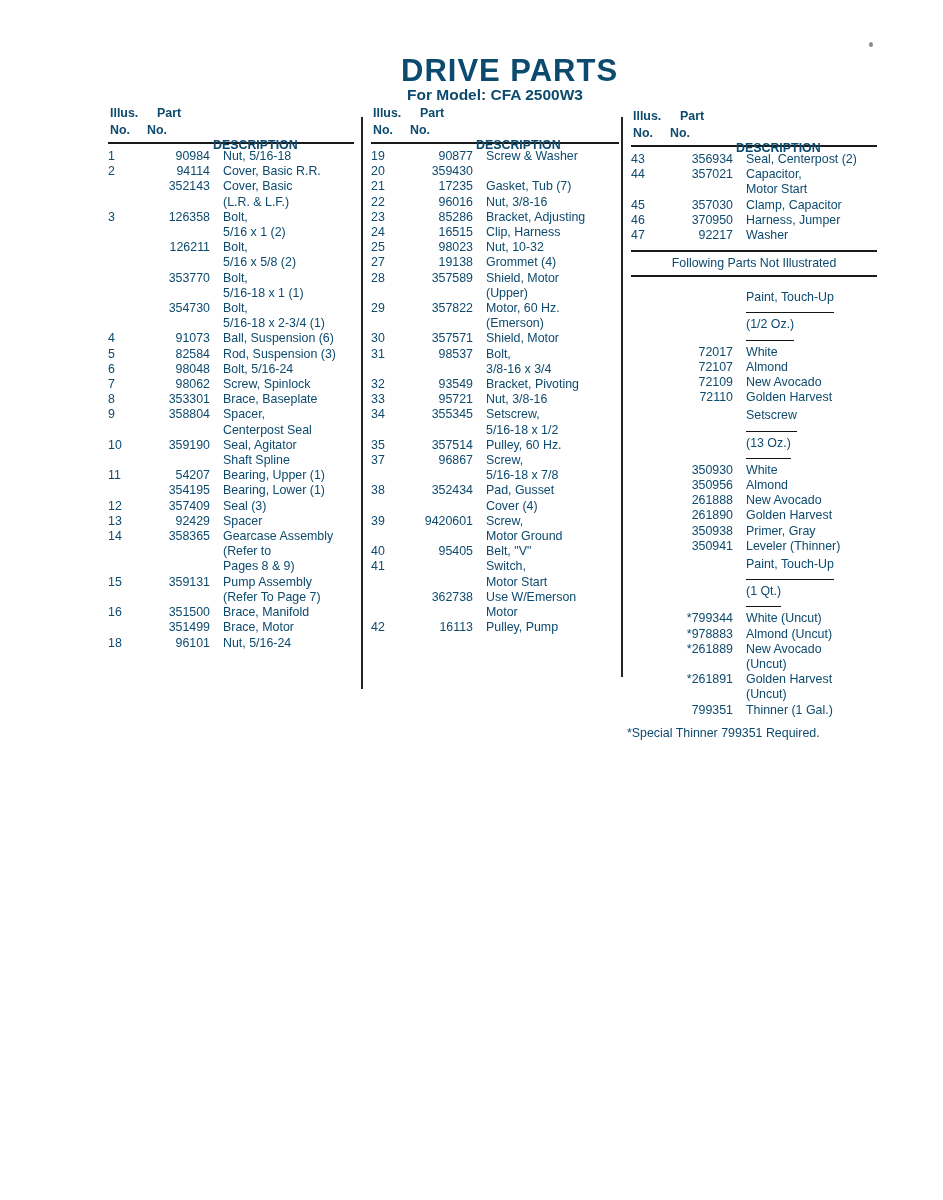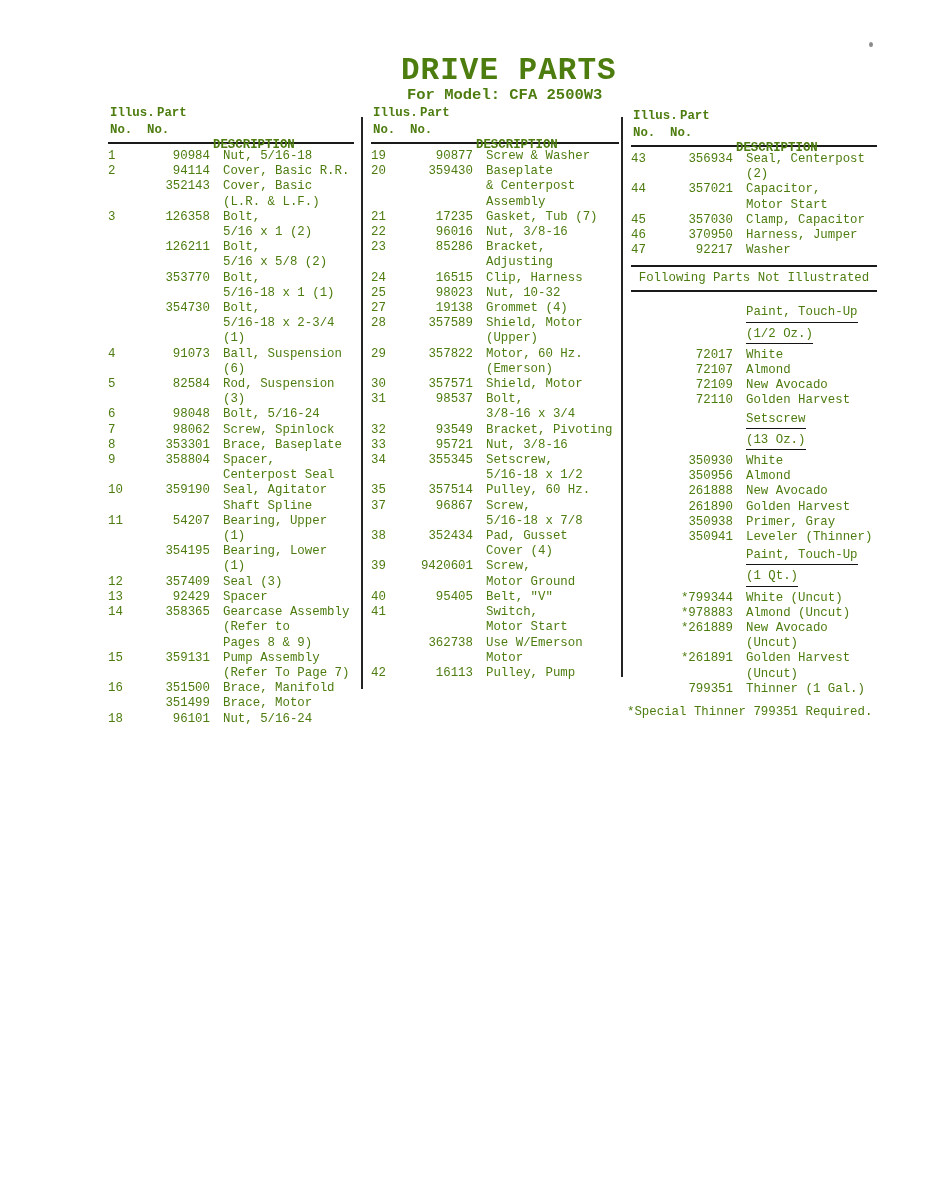--- a/index.html
+++ b/index.html
@@ -1,18 +1,18 @@
 <!DOCTYPE html>
 <html><head>
 <meta charset="utf-8">
 <style>
   html,body{margin:0;padding:0;background:#ffffff;}
   .page{
     position:relative;width:943px;height:944px;background:#fff;
-    font-family:Liberation Mono, monospace;color:#4d7c0f;
+    font-family:Liberation Sans, sans-serif;color:#0c4a6e;
     overflow:hidden;
   }
   .title{position:absolute;left:401px;top:53px;font-size:31px;font-weight:bold;letter-spacing:1px;white-space:nowrap;}
   .subtitle{position:absolute;left:407px;top:86px;font-size:15.5px;font-weight:bold;white-space:nowrap;}
 
   .col{position:absolute;}
   #col1{left:108px;top:106px;width:246px;}
   #col2{left:371px;top:106px;width:248px;}
   #col3{left:631px;top:109px;width:246px;}
 
@@ -26,21 +26,21 @@
   .rows{padding-top:5px;}
   .prow{display:grid;grid-template-columns:26px 76px 1fr;font-size:12.4px;line-height:15.2px;}
   .c-p{text-align:right;}
   .c-d{padding-left:13px;}
 
   .banner{margin-top:7px;border-top:2px solid #1a1a1a;border-bottom:2px solid #1a1a1a;
           text-align:center;font-size:12.4px;padding:4px 0 5px 0;}
   .section{margin-top:13px;}
   .sec-h{padding-left:115px;font-size:12.4px;line-height:15.2px;margin:3px 0 3px 0;}
   .sec-hline{margin-bottom:4px;}
-  .sec-hline .u{display:inline-block;border-bottom:1.5px solid #141414;padding-bottom:1px;}
+  .sec-hline .u{display:inline-block;border-bottom:1.5px solid #141414;padding-bottom:7px;}
   .footnote{font-size:12.4px;margin-top:8px;margin-left:-4px;}
 
   .vdiv{position:absolute;width:2px;background:#242424;}
   #div1{left:361px;top:117px;height:572px;}
   #div2{left:621px;top:117px;height:560px;}
 
   .ordering{position:absolute;left:254px;top:1114px;font-size:12px;font-weight:bold;letter-spacing:1.2px;white-space:nowrap;}
   .pagenum{position:absolute;left:484px;top:1155px;font-size:11.5px;}
   .docnum{position:absolute;left:822px;top:1152px;font-size:11.5px;margin-left:36px;}
 
@@ -251,25 +251,20 @@
         <div class="prow">
           <span class="c-i">19</span>
           <span class="c-p">90877</span>
           <span class="c-d">
             <div>Screw &amp; Washer</div>
           </span>
         </div>
         <div class="prow">
           <span class="c-i">20</span>
           <span class="c-p">359430</span>
-          <span class="c-d">
-            <div>Baseplate</div>
-            <div>&amp; Centerpost</div>
-            <div>Assembly</div>
-          </span>
         </div>
         <div class="prow">
           <span class="c-i">21</span>
           <span class="c-p">17235</span>
           <span class="c-d">
             <div>Gasket, Tub (7)</div>
           </span>
         </div>
         <div class="prow">
           <span class="c-i">22</span>

